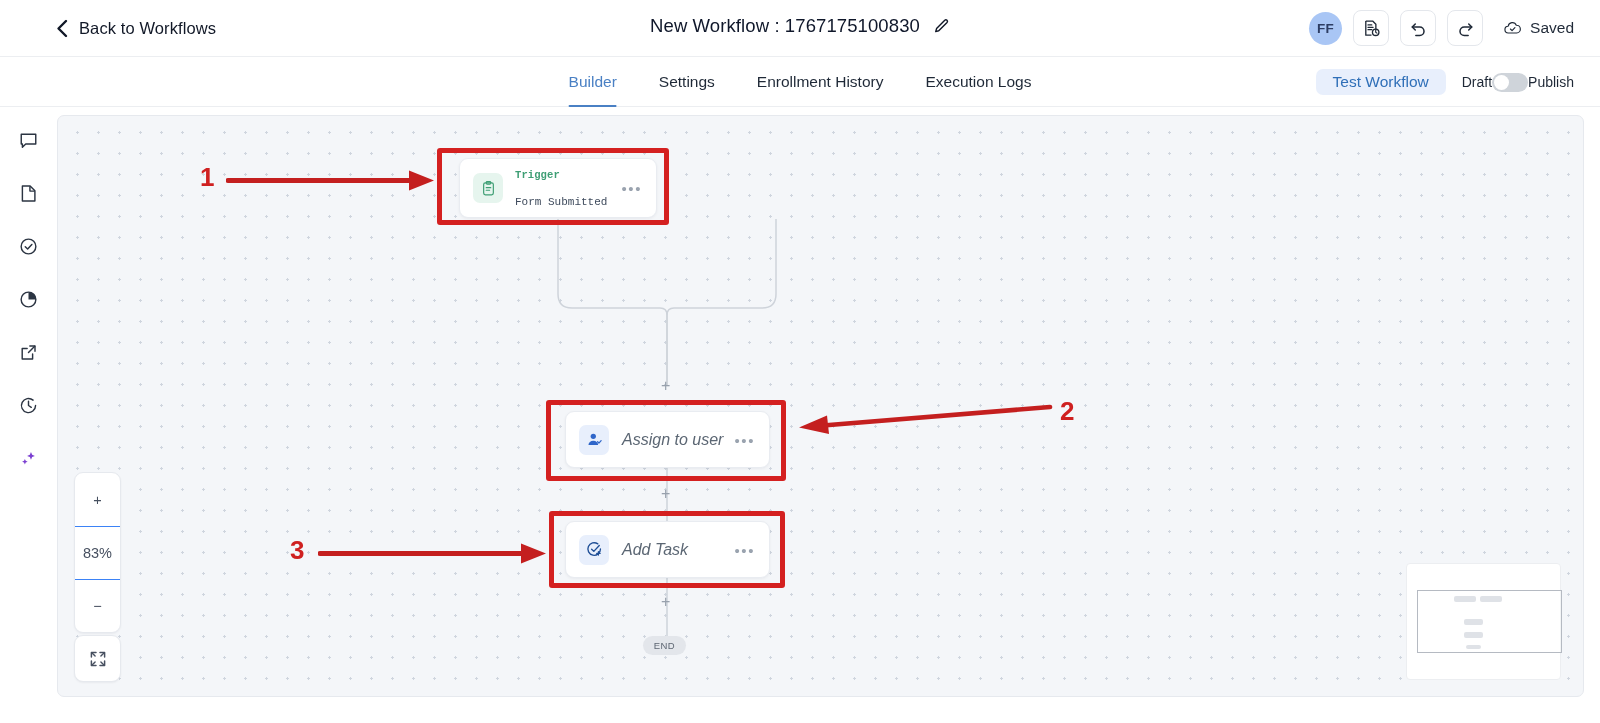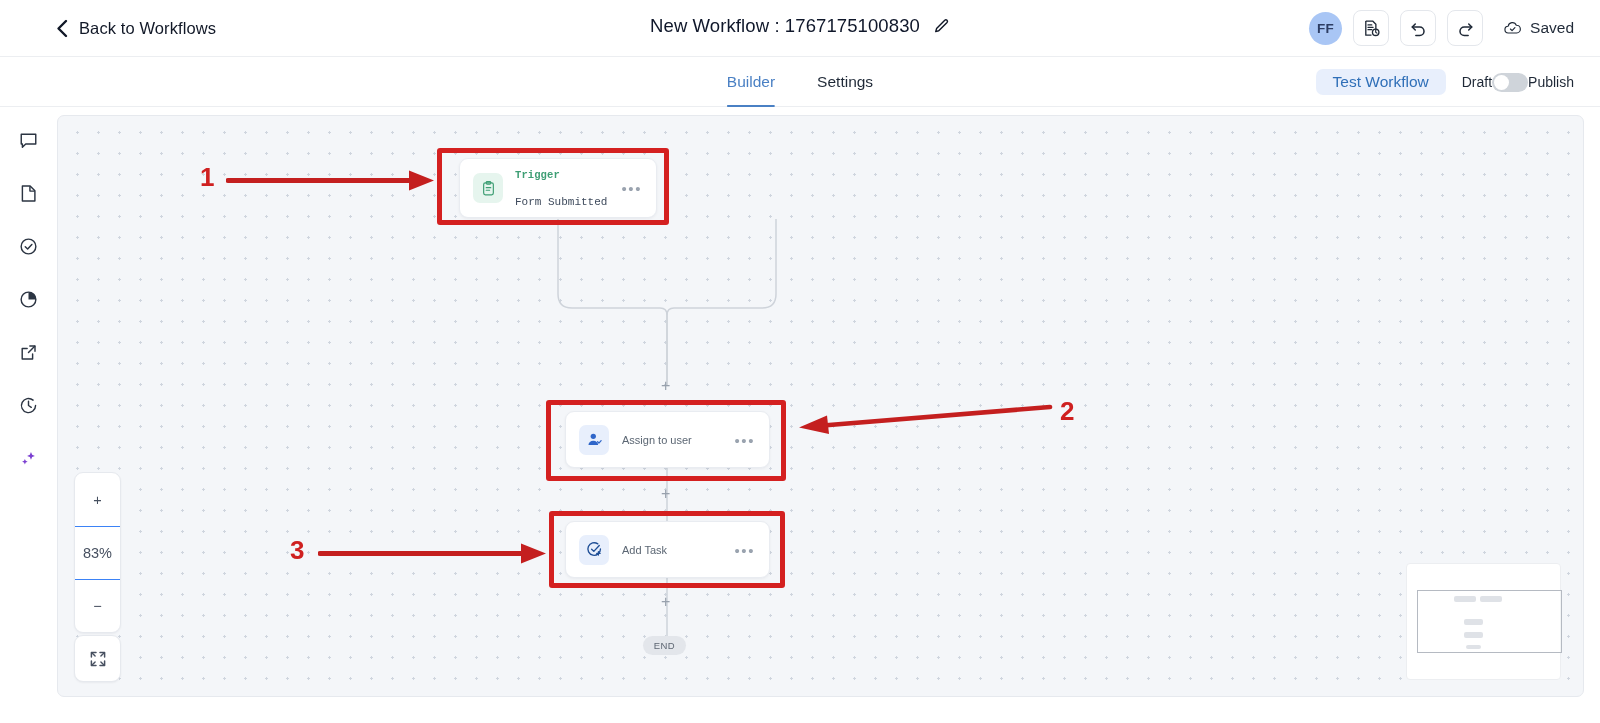--- a/index.html
+++ b/index.html
@@ -135,21 +135,21 @@
     display: flex; align-items: center; gap: 13px; padding: 0 15px; cursor: pointer;
   }
   .plus-sq {
     width: 29px; height: 29px; border-radius: 7px; background: #dfe9fb;
     display: flex; align-items: center; justify-content: center; flex: none;
   }
   .addtrigger-label { font-size: 11.5px; color: #2b4a80; font-weight: 600; }
 
   #assign-node { left: 507px; top: 295px; width: 205px; height: 57px; padding: 0 13px; gap: 13px; }
   #task-node   { left: 507px; top: 405px; width: 205px; height: 57px; padding: 0 13px; gap: 13px; }
-  .node-label { font-size: 11px; color: #5b6673; }
+  .node-label { font-size: 16px; color: #5b6673; font-style: italic; }
 
   
   .conn { position: absolute; pointer-events: none; }
   .plus-mark {
     position: absolute; color: #98a1ad; font-size: 16px; line-height: 1;
     font-family: "Liberation Sans", sans-serif; user-select: none; cursor: pointer;
   }
   .end-pill {
     position: absolute; left: 585px; top: 520px; width: 43px; height: 19px;
     background: #e3e6eb; border-radius: 10px;
@@ -249,20 +249,22 @@
       </svg>
       <span>Saved</span>
     </div>
   </div>
 </div>
 
 <div class="tabsrow">
   <div class="tabs">
     <div class="tab active">Builder</div>
     <div class="tab">Settings</div>
+    <div class="tab">Enrollment History</div>
+    <div class="tab">Execution Logs</div>
   </div>
 
   <div class="tabs-right">
     <button class="test-btn">Test Workflow</button>
     <div class="pubwrap">
       <span>Draft</span>
       <div class="toggle">
         <div class="knob"></div>
       </div>
       <span>Publish</span>

